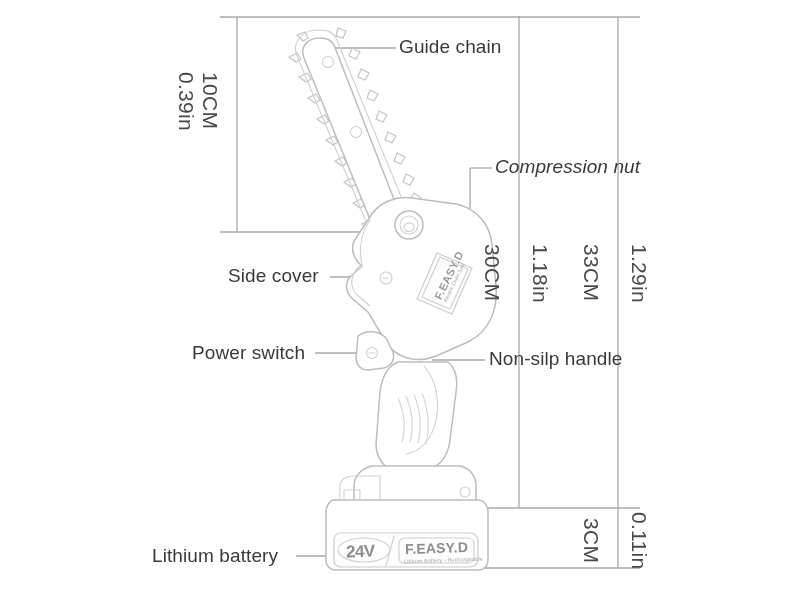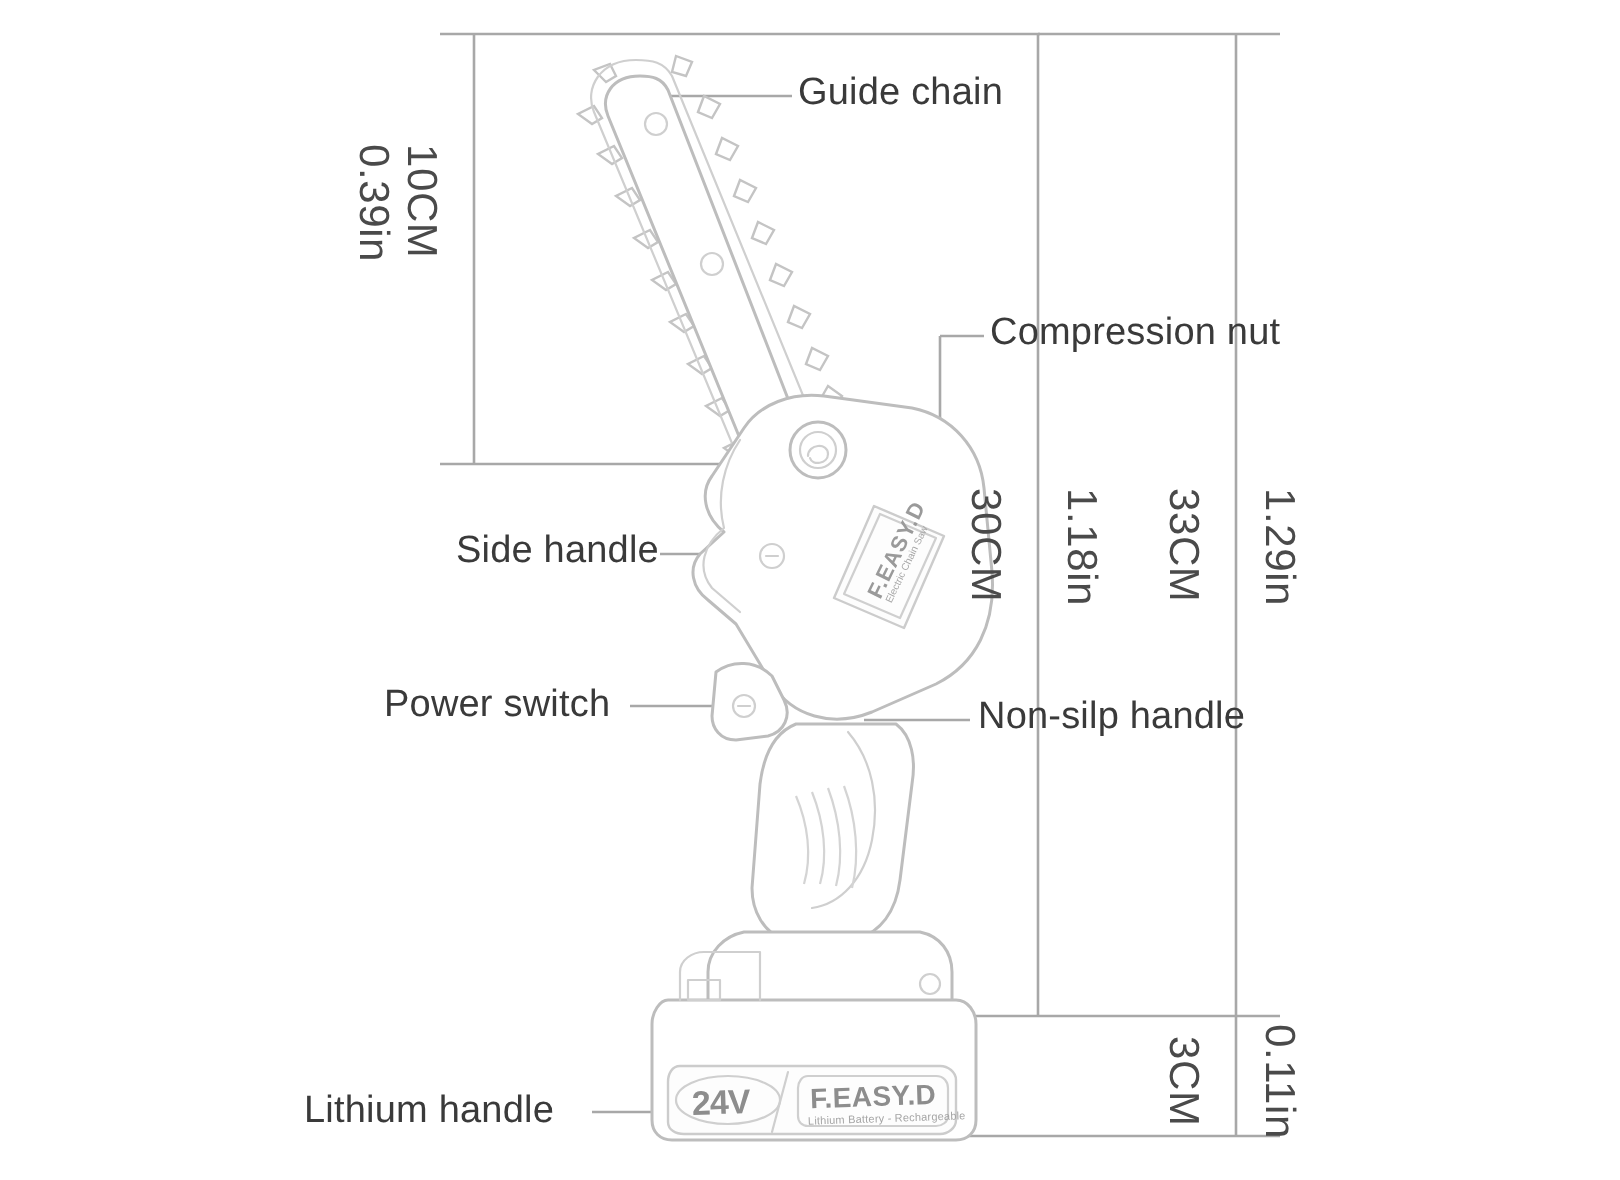--- a/index.html
+++ b/index.html
@@ -273,29 +273,29 @@
 
         <path class="outline-thin" d="M404,538 L468,538 C472,538 474,541 474,544 L474,558 C474,561 471,563 468,563
              L404,563 C401,563 399,561 399,558 L399,544 C399,541 401,538 404,538 Z"></path>
       </g>
 
     </g>
   </svg>
 
   <div class="callout-label" style="left:399px; top:36px;text-align:center;">Guide chain</div>
 
-  <div class="callout-label" style="left:495px; top:156px;">Compression nut</div>
-
-  <div class="callout-label" style="left:228px; top:265px;">Side handle</div>
+  <div class="callout-label" style="left:495px; top:156px;font-style:italic;">Compression nut</div>
+
+  <div class="callout-label" style="left:228px; top:265px;">Side cover</div>
 
   <div class="callout-label" style="left:489px; top:348px;">Non-silp handle</div>
 
   <div class="callout-label" style="left:192px; top:342px;">Power switch</div>
 
-  <div class="callout-label" style="left:152px; top:545px;">Lithium handle</div>
+  <div class="callout-label" style="left:152px; top:545px;">Lithium battery</div>
 
   <div class="dim-label rot-cw" style="left:222px; top:72px;">10CM</div>
   <div class="dim-label rot-cw" style="left:198px; top:72px;">0.39in</div>
 
   <div class="dim-label rot-cw" style="left:504px; top:244px;">30CM</div>
   <div class="dim-label rot-cw" style="left:552px; top:244px;">1.18in</div>
 
   <div class="dim-label rot-cw" style="left:603px; top:244px;">33CM</div>
   <div class="dim-label rot-cw" style="left:651px; top:244px;">1.29in</div>
 

